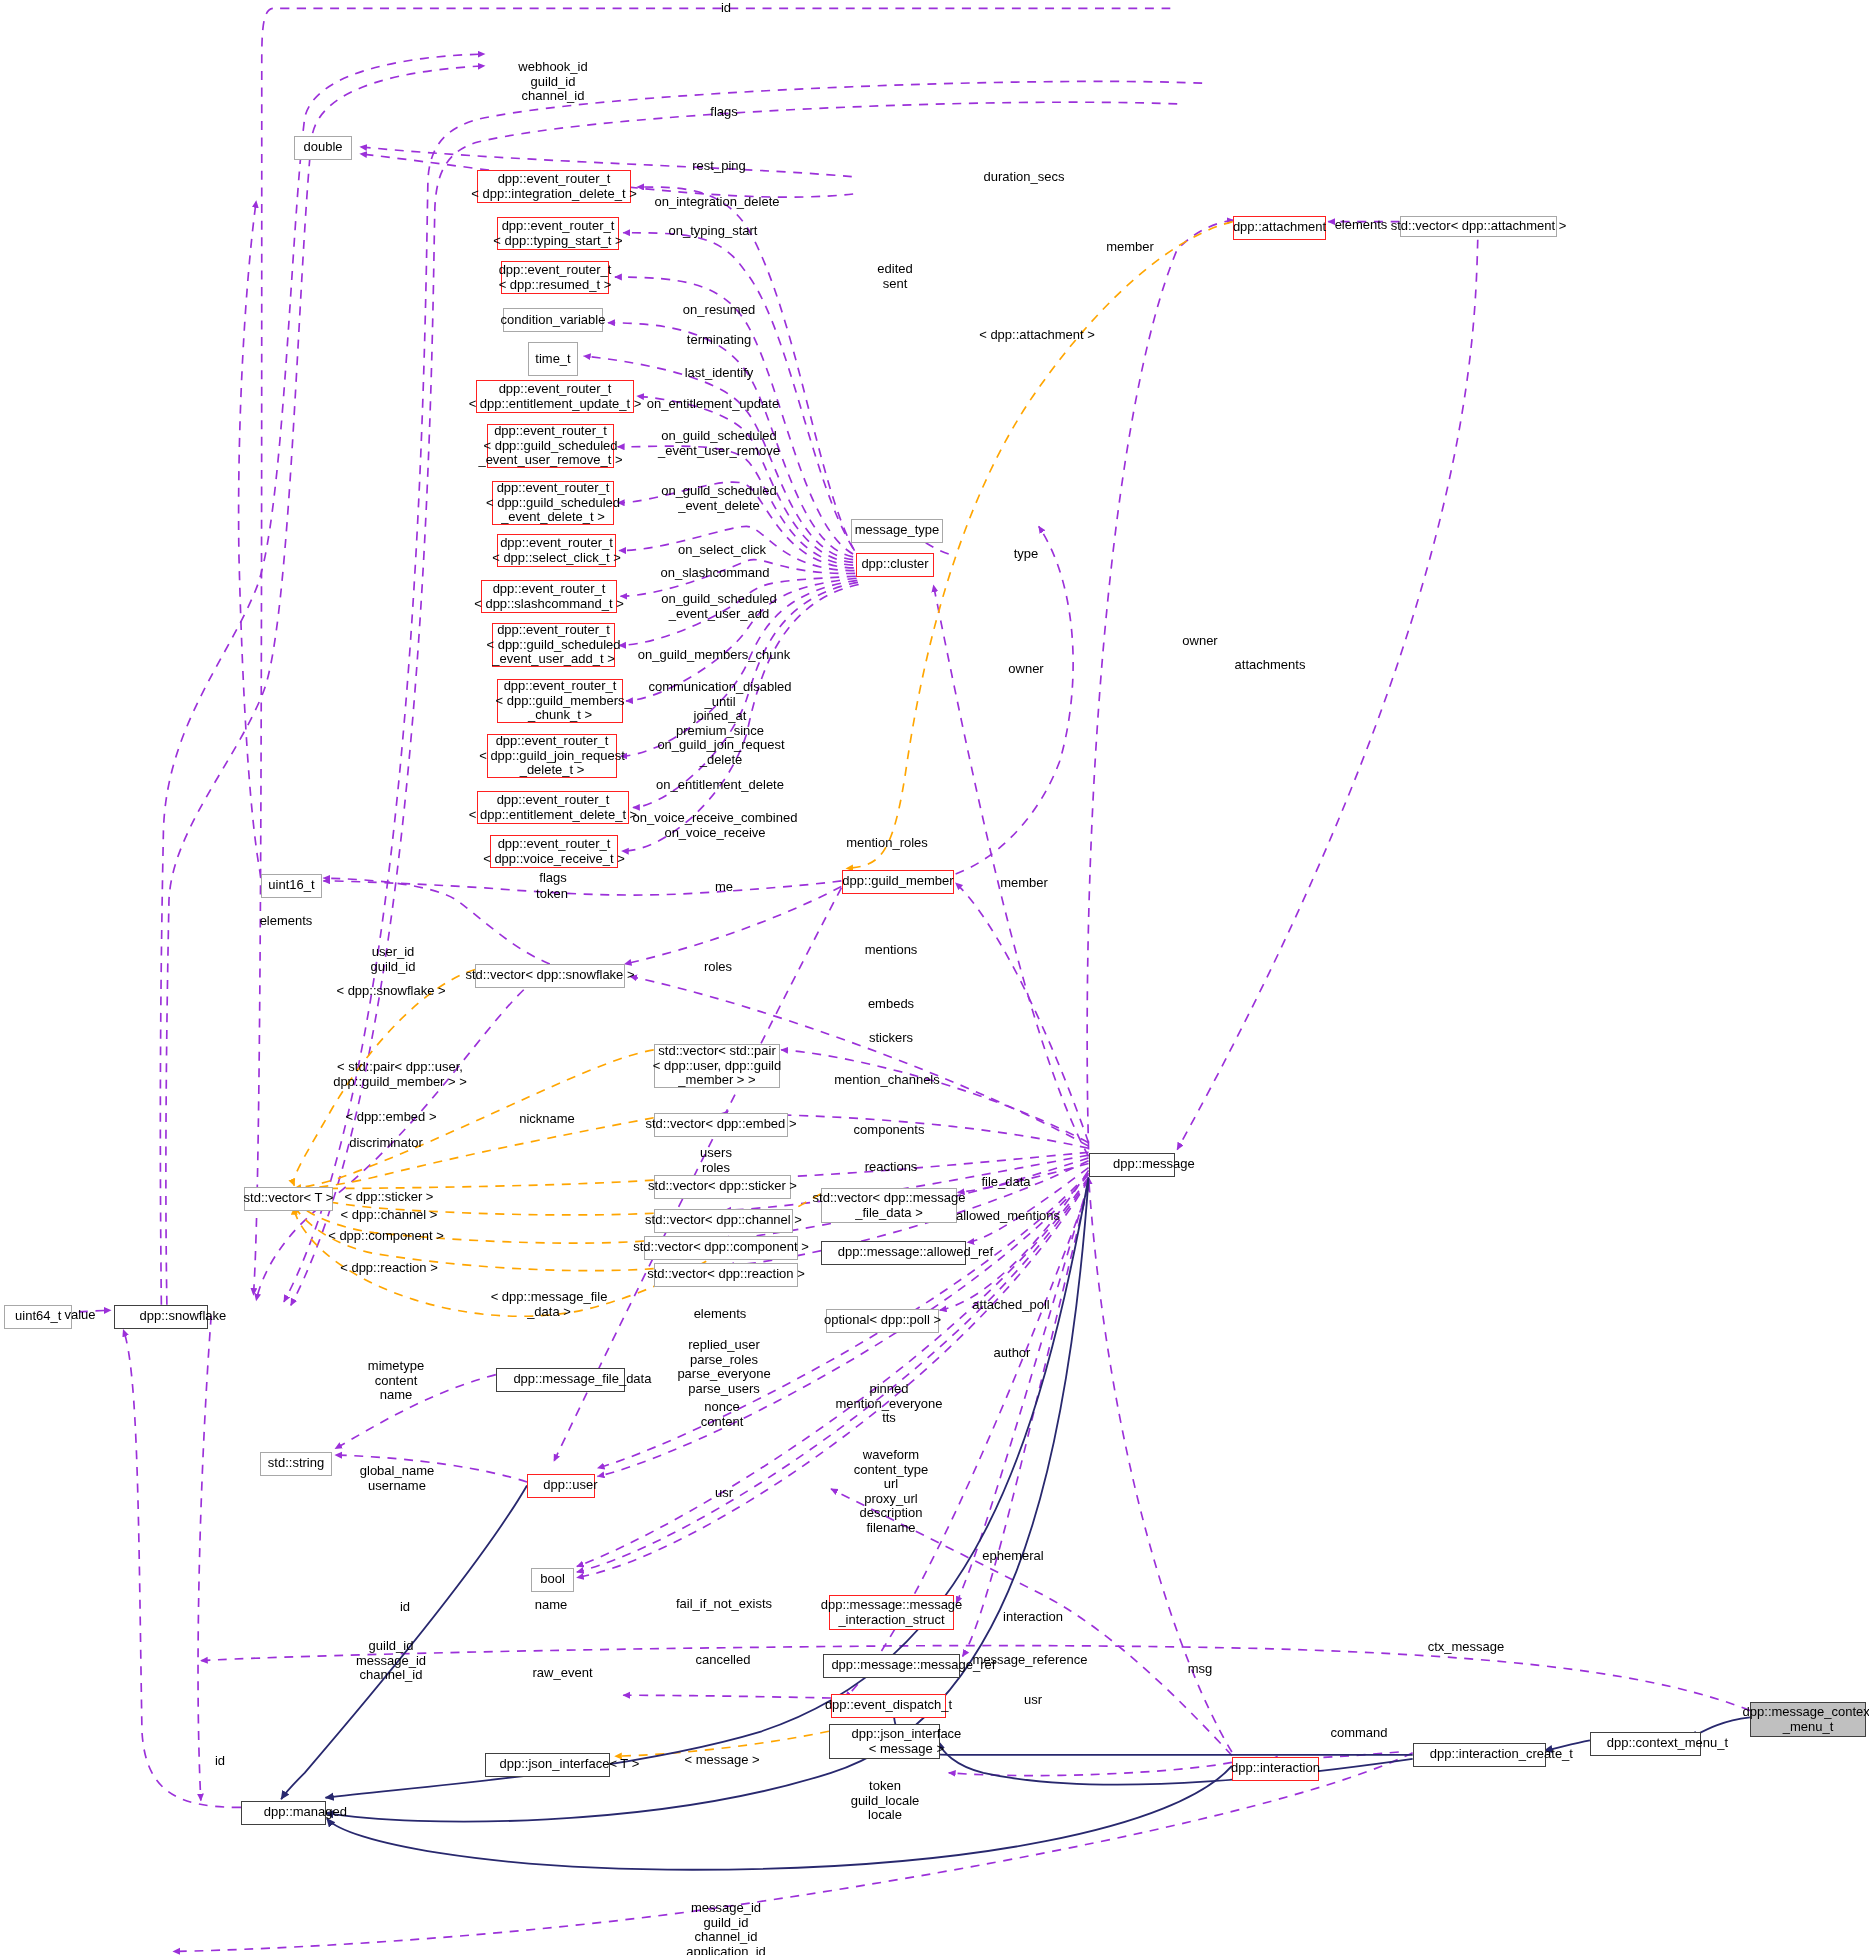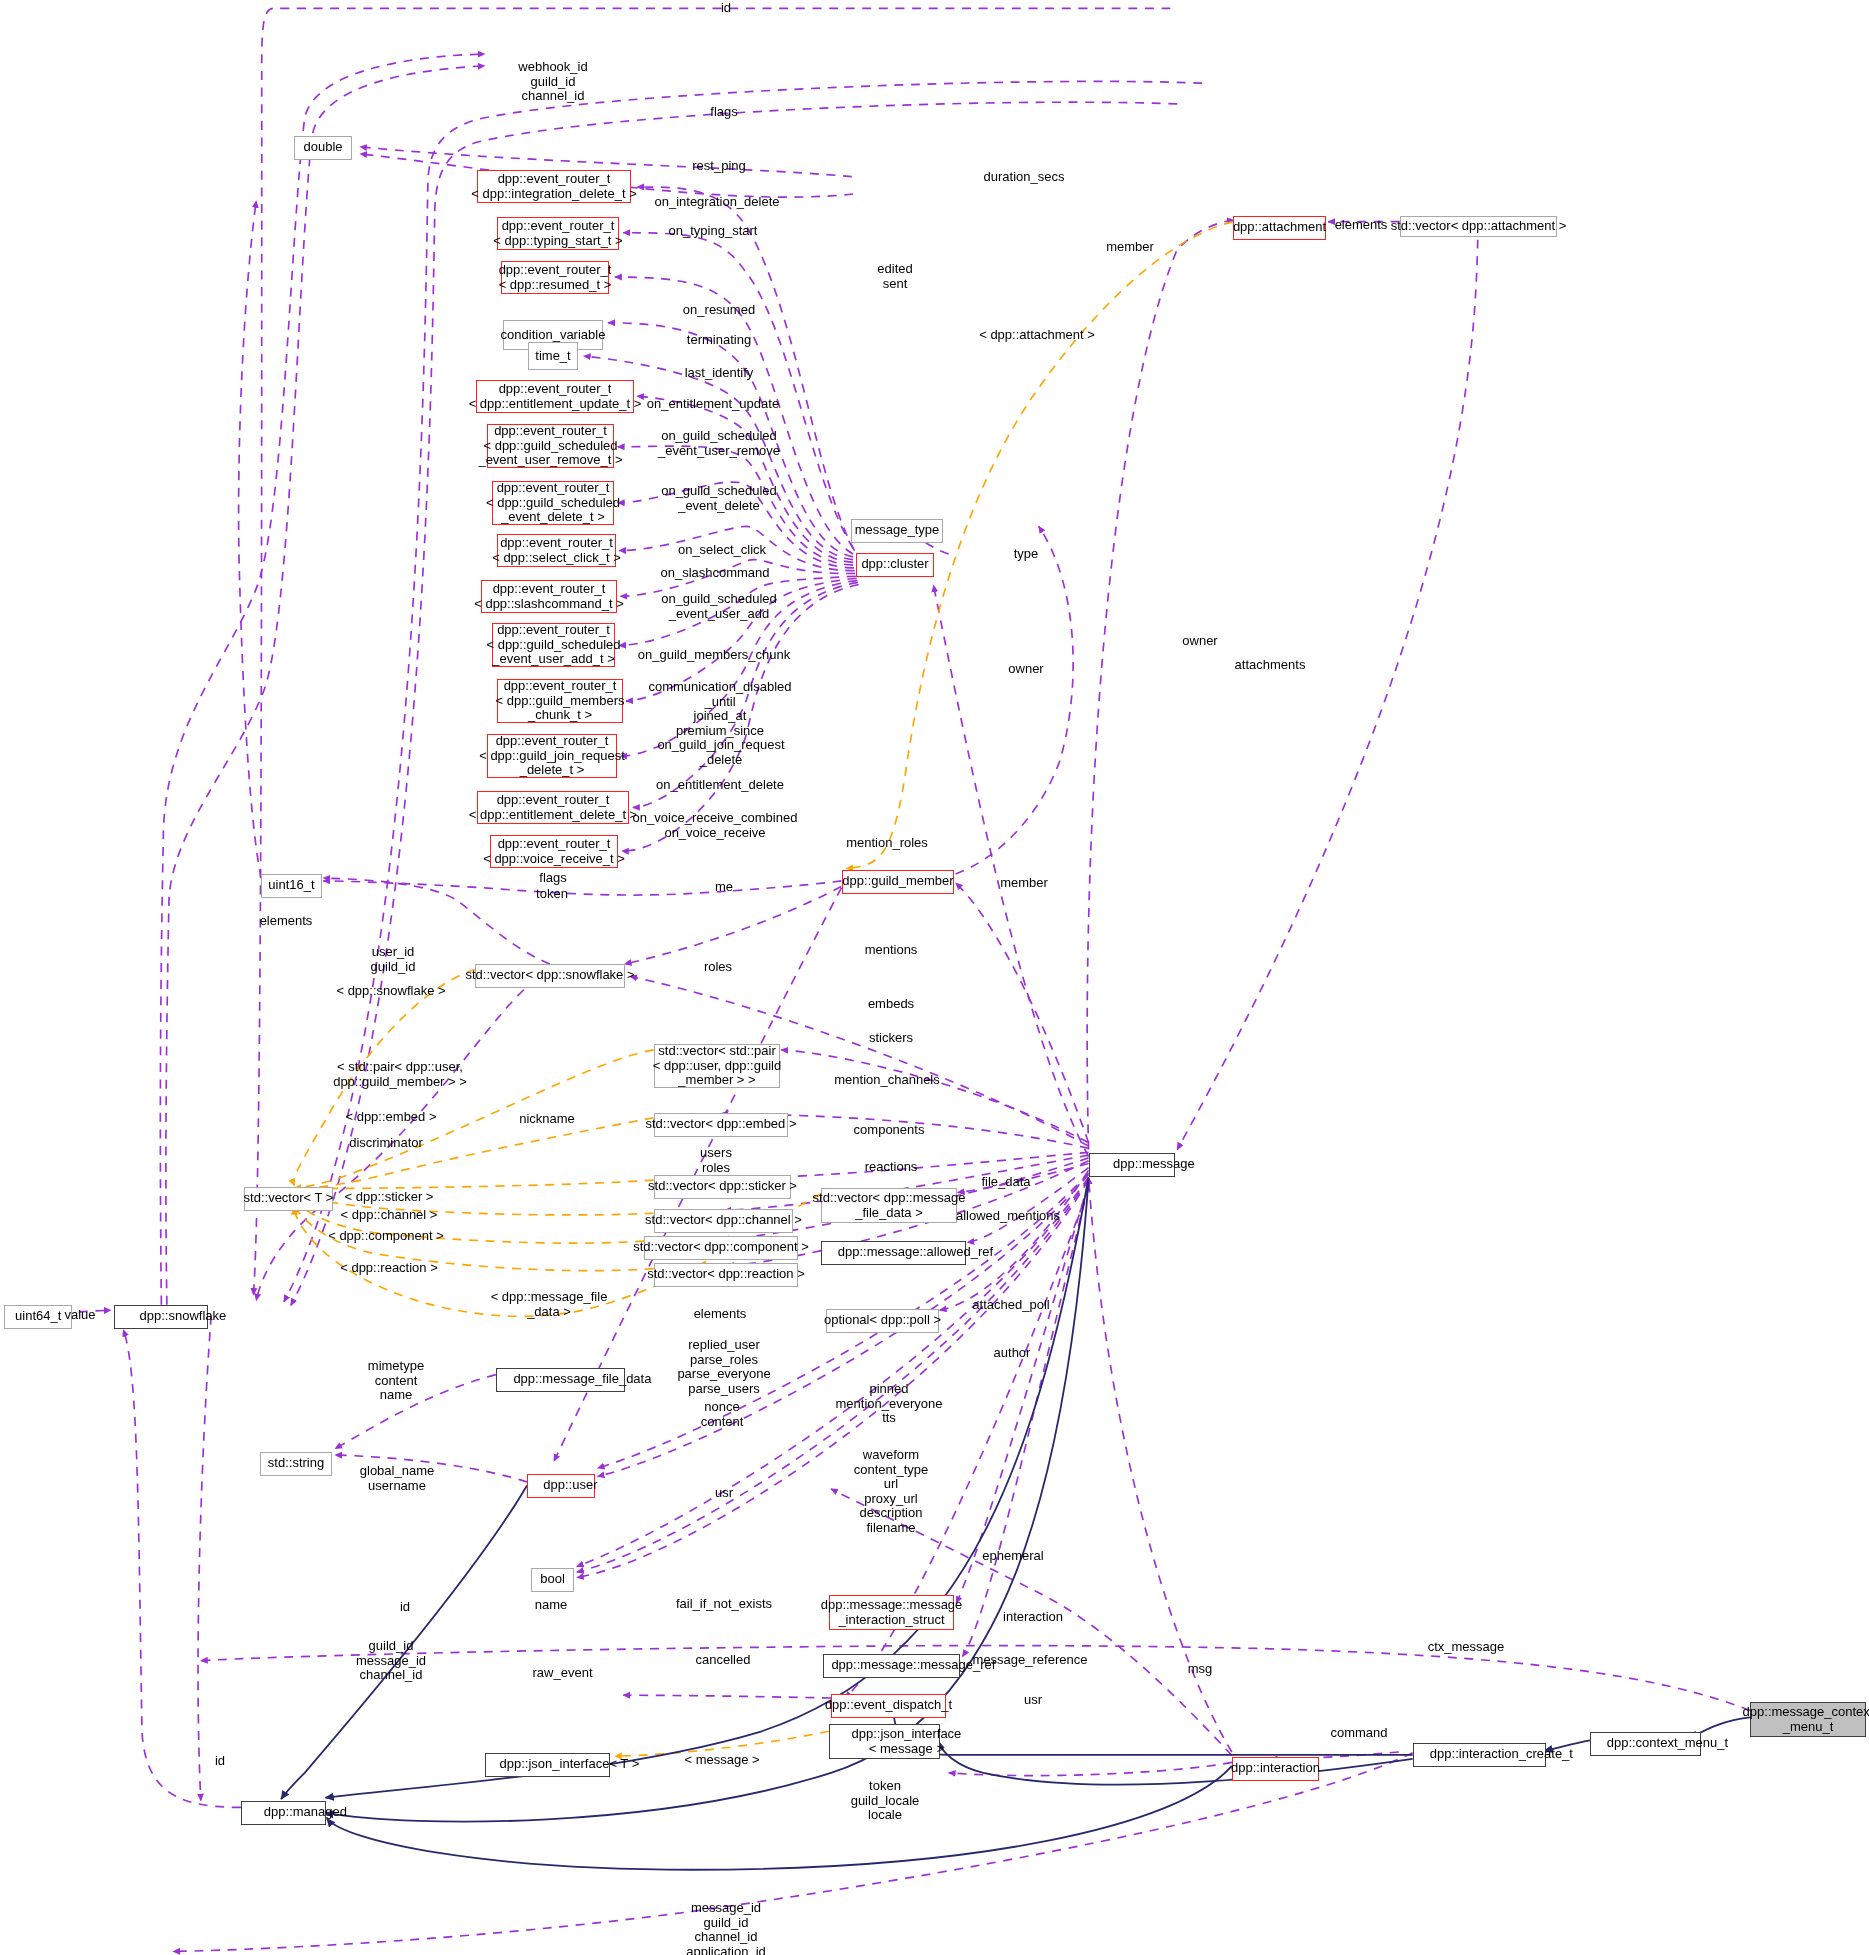--- a/index.html
+++ b/index.html
@@ -171,22 +171,22 @@
     </g>
   </svg>
 
 <div class="node n-grey" style="left: 294px; top: 136px; width: 58px; height: 23.5px;">double</div>
     <div class="node n-red" style="left: 477px; top: 170px; width: 154px; height: 33px;">dpp::event_router_t
 &lt; dpp::integration_delete_t &gt;</div>
     <div class="node n-red" style="left: 497px; top: 217px; width: 122px; height: 33px;">dpp::event_router_t
 &lt; dpp::typing_start_t &gt;</div>
     <div class="node n-red" style="left: 501px; top: 261px; width: 108px; height: 33px;">dpp::event_router_t
 &lt; dpp::resumed_t &gt;</div>
-    <div class="node n-grey" style="left: 503px; top: 320px; width: 100px; height: 30px;">condition_variable</div>
-    <div class="node n-grey" style="left: 528px; top: 342px; width: 50px; height: 28px;">time_t</div>
+    <div class="node n-grey" style="left: 503px; top: 308px; width: 100px; height: 24px;">condition_variable</div>
+    <div class="node n-grey" style="left: 528px; top: 342px; width: 50px; height: 34px;">time_t</div>
     <div class="node n-red" style="left: 476px; top: 380px; width: 158px; height: 33px;">dpp::event_router_t
 &lt; dpp::entitlement_update_t &gt;</div>
     <div class="node n-red" style="left: 487px; top: 424px; width: 127px; height: 44px;">dpp::event_router_t
 &lt; dpp::guild_scheduled
 _event_user_remove_t &gt;</div>
     <div class="node n-red" style="left: 492px; top: 481px; width: 122px; height: 44px;">dpp::event_router_t
 &lt; dpp::guild_scheduled
 _event_delete_t &gt;</div>
     <div class="node n-red" style="left: 497px; top: 534px; width: 119px; height: 33px;">dpp::event_router_t
 &lt; dpp::select_click_t &gt;</div>

